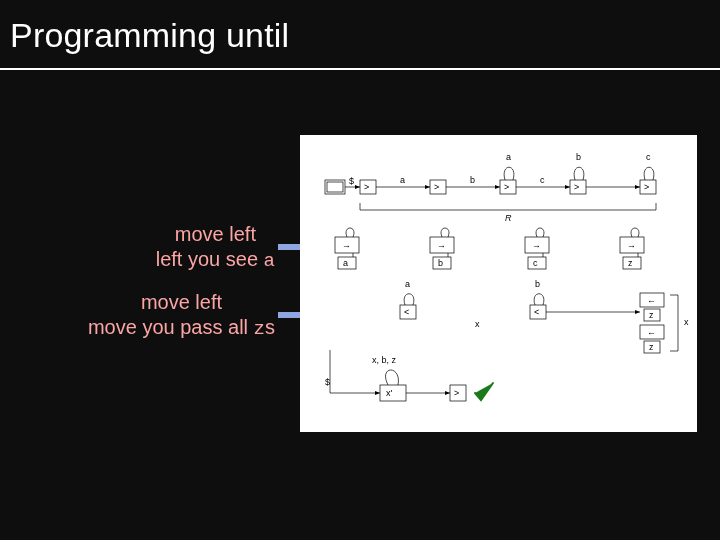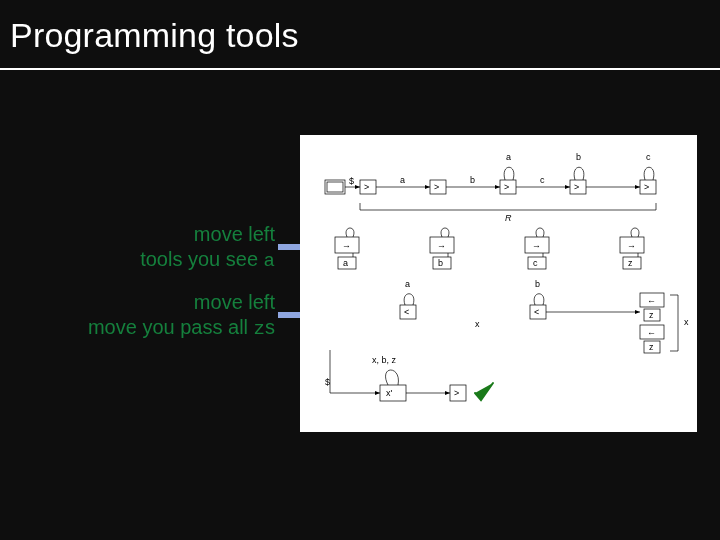--- a/index.html
+++ b/index.html
@@ -28,23 +28,23 @@
   .rule {
     position: absolute;
     left: 0;
     right: 0;
     top: 68px;
     height: 0;
     border-top: 2px solid #fff;
   }
   .caption {
     position: absolute;
-    color: #15803d;
+    color: #fca5a5;
     font-size: 20px;
-    text-align: right;
+    text-align: center;
     line-height: 1.25;
   }
   .caption .mono {
     font-family: "Courier New", Courier, monospace;
     font-size: 19px;
   }
   #cap1 { right: 445px; top: 222px; }
   #cap2 { right: 445px; top: 290px; }
 
   .diagram {
@@ -92,26 +92,26 @@
     fill: #1a7a1a;
     stroke: #1a7a1a;
     stroke-width: 2;
     stroke-linecap: round;
   }
 </style>
 </head>
 <body>
 
 <div class="slide">
-  <div class="title">Programming tools</div>
+  <div class="title">Programming until</div>
   <div class="rule"></div>
 
   <div id="cap1" class="caption">
     <span>move left</span><br>
-    <span>tools you see </span><span class="mono">a</span>
+    <span>left you see </span><span class="mono">a</span>
   </div>
 
   <div id="cap2" class="caption">
     <span>move left</span><br>
     <span>move you pass all </span><span class="mono">z</span><span>s</span>
   </div>
 
   <div id="arr1" class="arrow"></div>
   <div id="arr2" class="arrow"></div>
 

